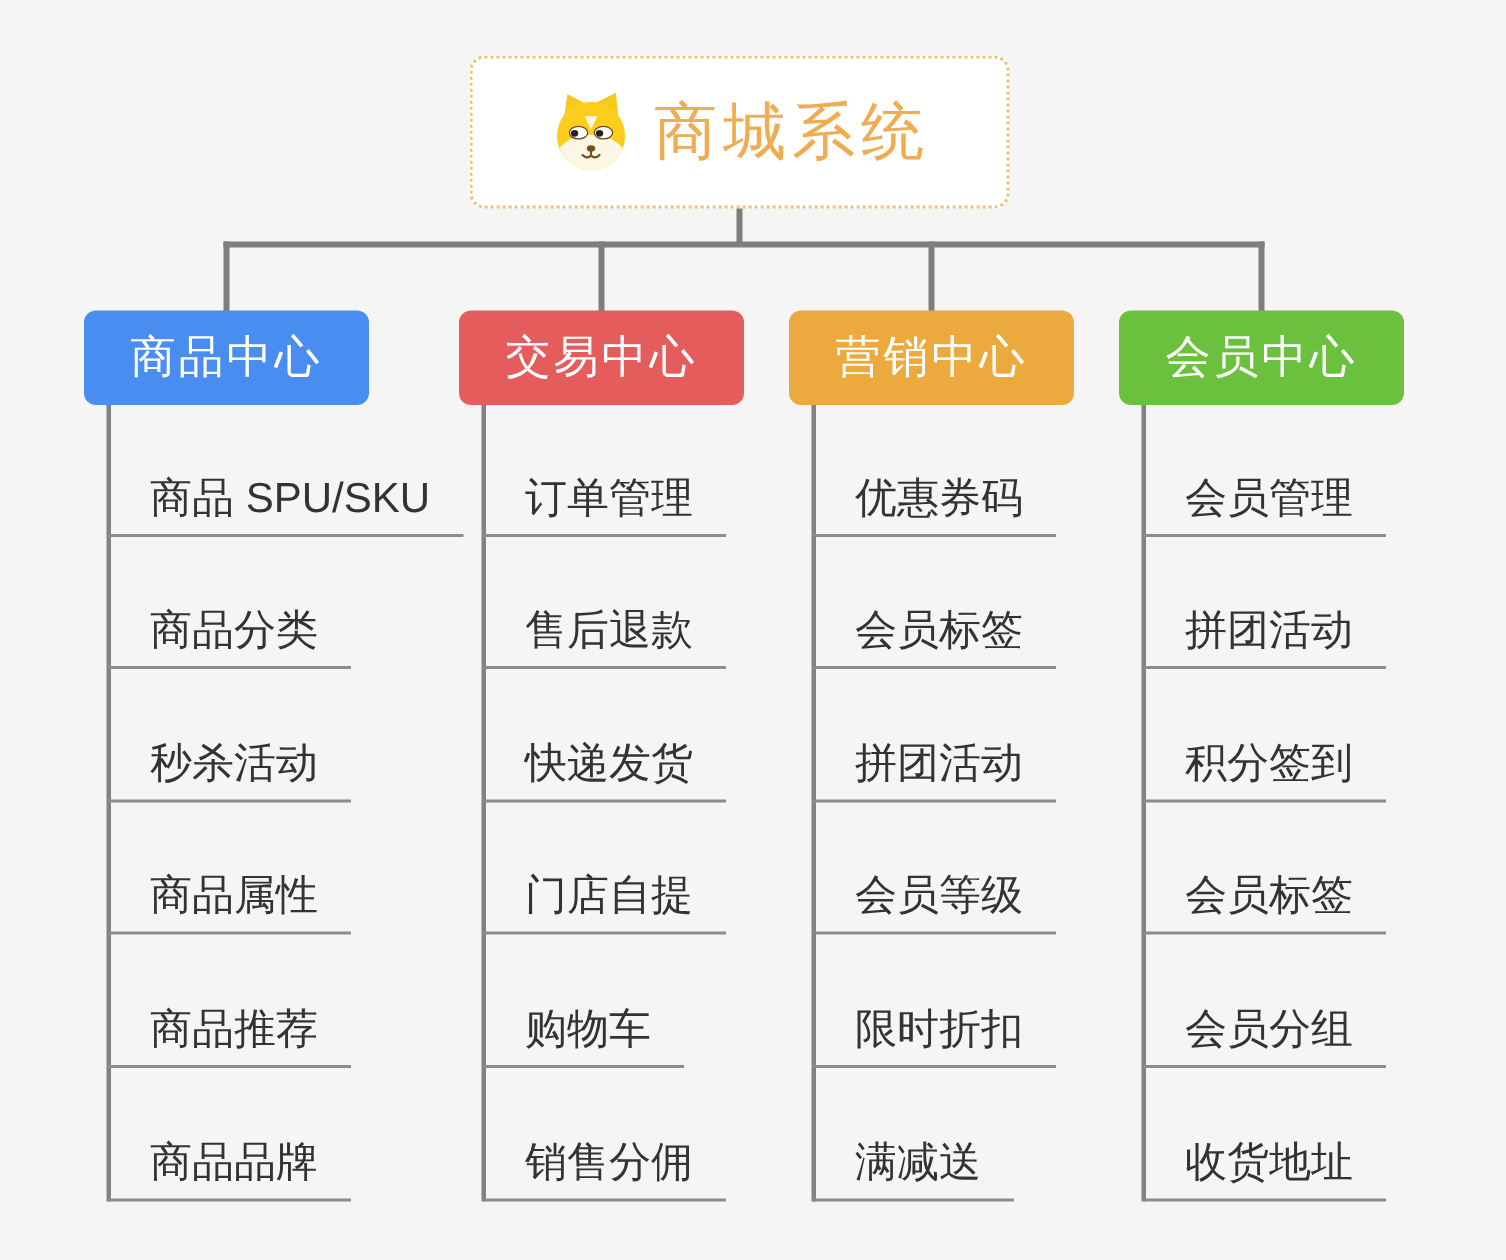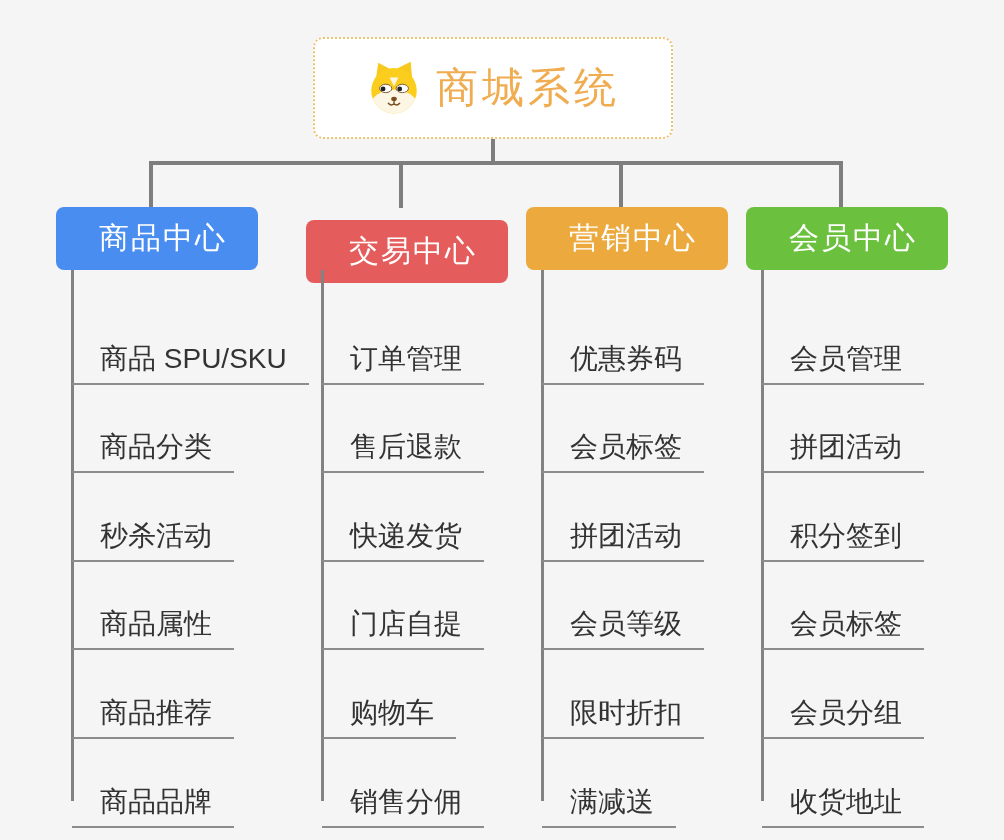--- a/index.html
+++ b/index.html
@@ -26,28 +26,28 @@
   .stub  {top:161px;width:4px;height:47px;}
   .stub-1{left:149px;} .stub-2{left:399px;} .stub-3{left:619px;} .stub-4{left:839px;}
 
   
   .branch-col{position:absolute;top:0;width:0;}
   .col-1{left:71px;} .col-2{left:321px;} .col-3{left:541px;} .col-4{left:761px;}
 
   .branch-box{
     position:absolute;left:-15px;top:207px;width:190px;height:63px;
     border-radius:8px;display:flex;align-items:center;justify-content:center;
-    color:#FFFFFF;font-size:30px;letter-spacing:2px;padding-left:12px;
+    color:#FFFFFF;font-size:30px;letter-spacing:2px;
   }
   .trunk{position:absolute;left:0;top:270px;width:3px;height:531px;background:#828282;}
 
   .child{
     position:absolute;left:1px;white-space:nowrap;
     font-size:28px;line-height:32px;color:#333333;
-    padding:6px 22px 8px 28px;border-bottom:2px solid #8C8C8C;margin-top:27px;
+    padding:6px 22px 8px 28px;border-bottom:2px solid #8C8C8C;
   }
   .row-1{top:310px;} .row-2{top:398px;} .row-3{top:487px;}
   .row-4{top:575px;} .row-5{top:664px;} .row-6{top:753px;}
 </style>
 </head>
 <body>
 
 <div id="canvas">
 
   <div class="root-node">
@@ -88,21 +88,21 @@
     <div class="trunk"></div>
     <div class="child row-1">商品 SPU/SKU</div>
     <div class="child row-2">商品分类</div>
     <div class="child row-3">秒杀活动</div>
     <div class="child row-4">商品属性</div>
     <div class="child row-5">商品推荐</div>
     <div class="child row-6">商品品牌</div>
   </div>
 
   <div class="branch-col col-2">
-    <div class="branch-box" style="background-color: rgb(228, 92, 92); margin-top: 13px;">
+    <div class="branch-box" style="background-color: rgb(228, 92, 92);">
       <span>交易中心</span>
     </div>
     <div class="trunk"></div>
     <div class="child row-1">订单管理</div>
     <div class="child row-2">售后退款</div>
     <div class="child row-3">快递发货</div>
     <div class="child row-4">门店自提</div>
     <div class="child row-5">购物车</div>
     <div class="child row-6">销售分佣</div>
   </div>

